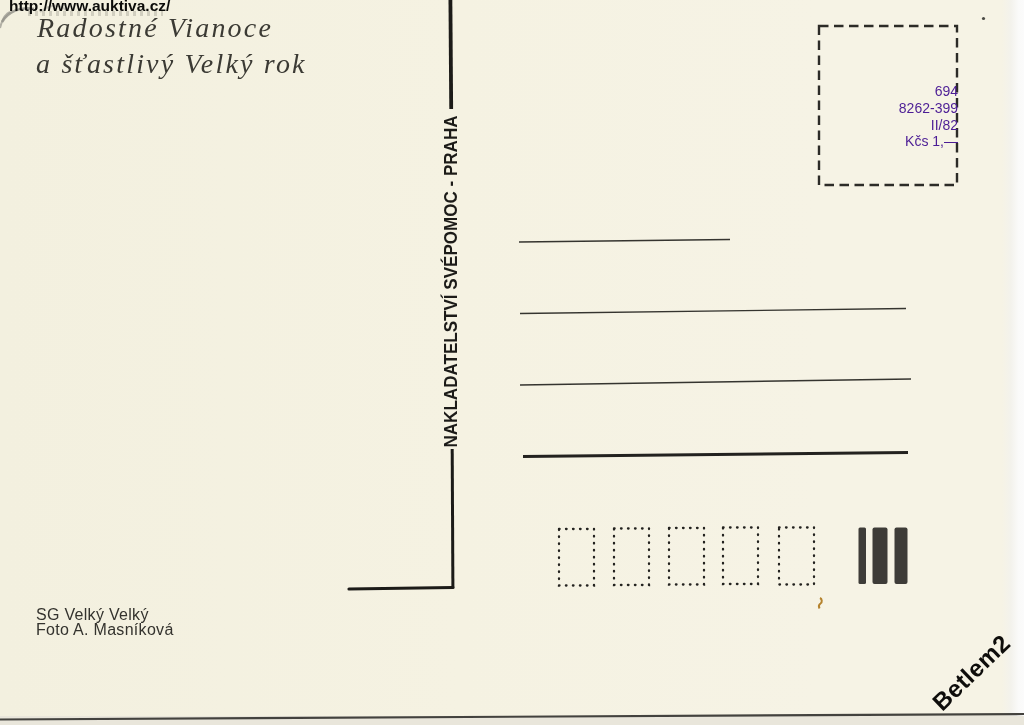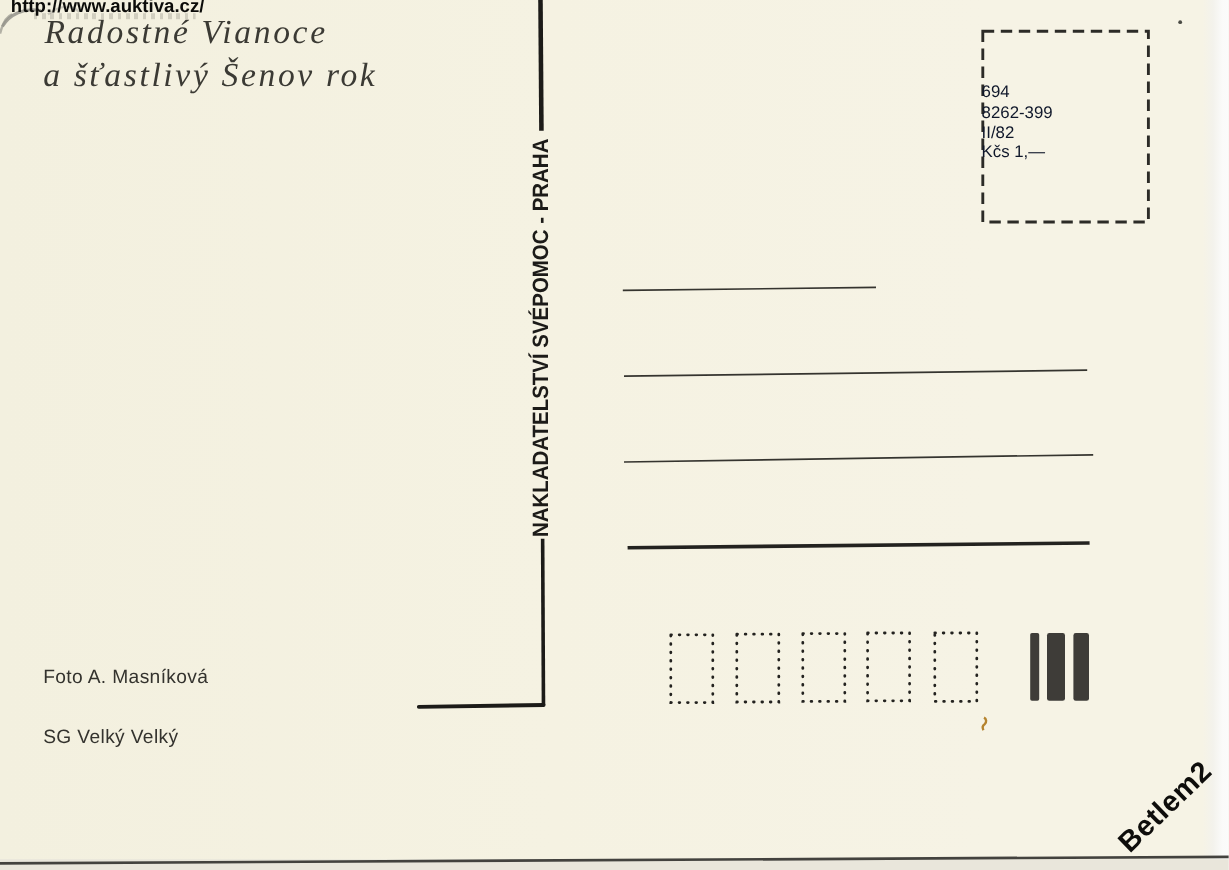--- a/index.html
+++ b/index.html
@@ -25,27 +25,27 @@
   <path d="M0 28 C 2 20, 5 14, 10 12" fill="none" stroke="#95948c" stroke-width="2" opacity="0.7"></path>
   <path d="M40 12 C 50 4, 60 4, 66 10" fill="none" stroke="#a3a29a" stroke-width="2" opacity="0.5"></path>
 </svg>
 
 <div class="abs" style="left:28px;top:11px;width:135px;height:5px;background:repeating-linear-gradient(90deg,rgba(120,118,108,0.28) 0 3px,rgba(120,118,108,0) 3px 7px);filter:blur(0.6px);"></div>
 
 <div class="abs" style="left:9px;top:-3px;font-weight:bold;font-size:15.5px;letter-spacing:0px;color:#0b0b09;">http://www.auktiva.cz/</div>
 
 <div class="abs" style="left:37px;top:12px;font-family:'Liberation Serif',serif;font-style:italic;font-size:28px;color:#3b3a34;letter-spacing:2.2px;">Radostné Vianoce</div>
 
-<div class="abs" style="left:36px;top:47.5px;font-family:'Liberation Serif',serif;font-style:italic;font-size:28px;color:#3b3a34;letter-spacing:2.2px;">a šťastlivý Šenov rok</div>
+<div class="abs" style="left:36px;top:47.5px;font-family:'Liberation Serif',serif;font-style:italic;font-size:28px;color:#3b3a34;letter-spacing:2.2px;">a šťastlivý Velký rok</div>
 
 <svg class="abs" style="left:816px;top:23px;" width="144" height="165">
   <rect x="3" y="3" width="138" height="159" fill="none" stroke="#2c2b27" stroke-width="2.4" stroke-dasharray="9.5 5.5"></rect>
 </svg>
 
-<div class="abs" style="left:818px;top:68px;width:140px;text-align:left;font-size:14px;line-height:16.8px;color:#0f172a;">694<br>8262-399<br>II/82<br>Kčs 1,—</div>
+<div class="abs" style="left:818px;top:83px;width:140px;text-align:right;font-size:14px;line-height:16.8px;color:#4c1d95;">694<br>8262-399<br>II/82<br>Kčs 1,—</div>
 
 <svg class="abs" style="left:0;top:0;" width="1024" height="725">
   <line x1="450.4" y1="0" x2="451.2" y2="109" stroke="#1c1b18" stroke-width="3.8"></line>
 
   <line x1="452.2" y1="449" x2="452.9" y2="587.5" stroke="#1c1b18" stroke-width="3"></line>
 
   <line x1="349" y1="589" x2="453" y2="587.5" stroke="#1c1b18" stroke-width="3.2" stroke-linecap="round"></line>
 
   <text transform="translate(457,447.5) rotate(-90)" font-family="'Liberation Sans',sans-serif" font-weight="bold" font-size="18.5" fill="#1c1b18" textLength="332" lengthAdjust="spacingAndGlyphs">NAKLADATELSTVÍ SVÉPOMOC - PRAHA</text>
 
@@ -71,17 +71,17 @@
 
   <rect x="872.5" y="527.5" width="15" height="56.5" rx="2" fill="#3e3c38"></rect>
 
   <rect x="894.5" y="527.5" width="13" height="56.5" rx="2" fill="#3e3c38"></rect>
 
   <circle cx="983.5" cy="18.5" r="1.6" fill="#4a4a44"></circle>
 
   <path d="M820 598 c 2 1, 2.5 4, 0.5 5.5 c -1.5 1, -2 3, -1 5" fill="none" stroke="#b5832e" stroke-width="2"></path>
 </svg>
 
-<div class="abs" style="left:36px;top:556px;font-size:16px;letter-spacing:0.3px;color:#34332e;">Foto A. Masníková</div>
+<div class="abs" style="left:36px;top:621px;font-size:16px;letter-spacing:0.3px;color:#34332e;">Foto A. Masníková</div>
 
 <div class="abs" style="left:36px;top:606px;font-size:16px;letter-spacing:0.3px;color:#34332e;">SG Velký Velký</div>
 
 <div class="abs" style="left:945px;top:690.5px;font-weight:bold;font-size:24px;color:#0e0d0b;transform:rotate(-44deg);transform-origin:0 100%;letter-spacing:0.5px;line-height:1;">Betlem2</div>
 
 </body></html>

